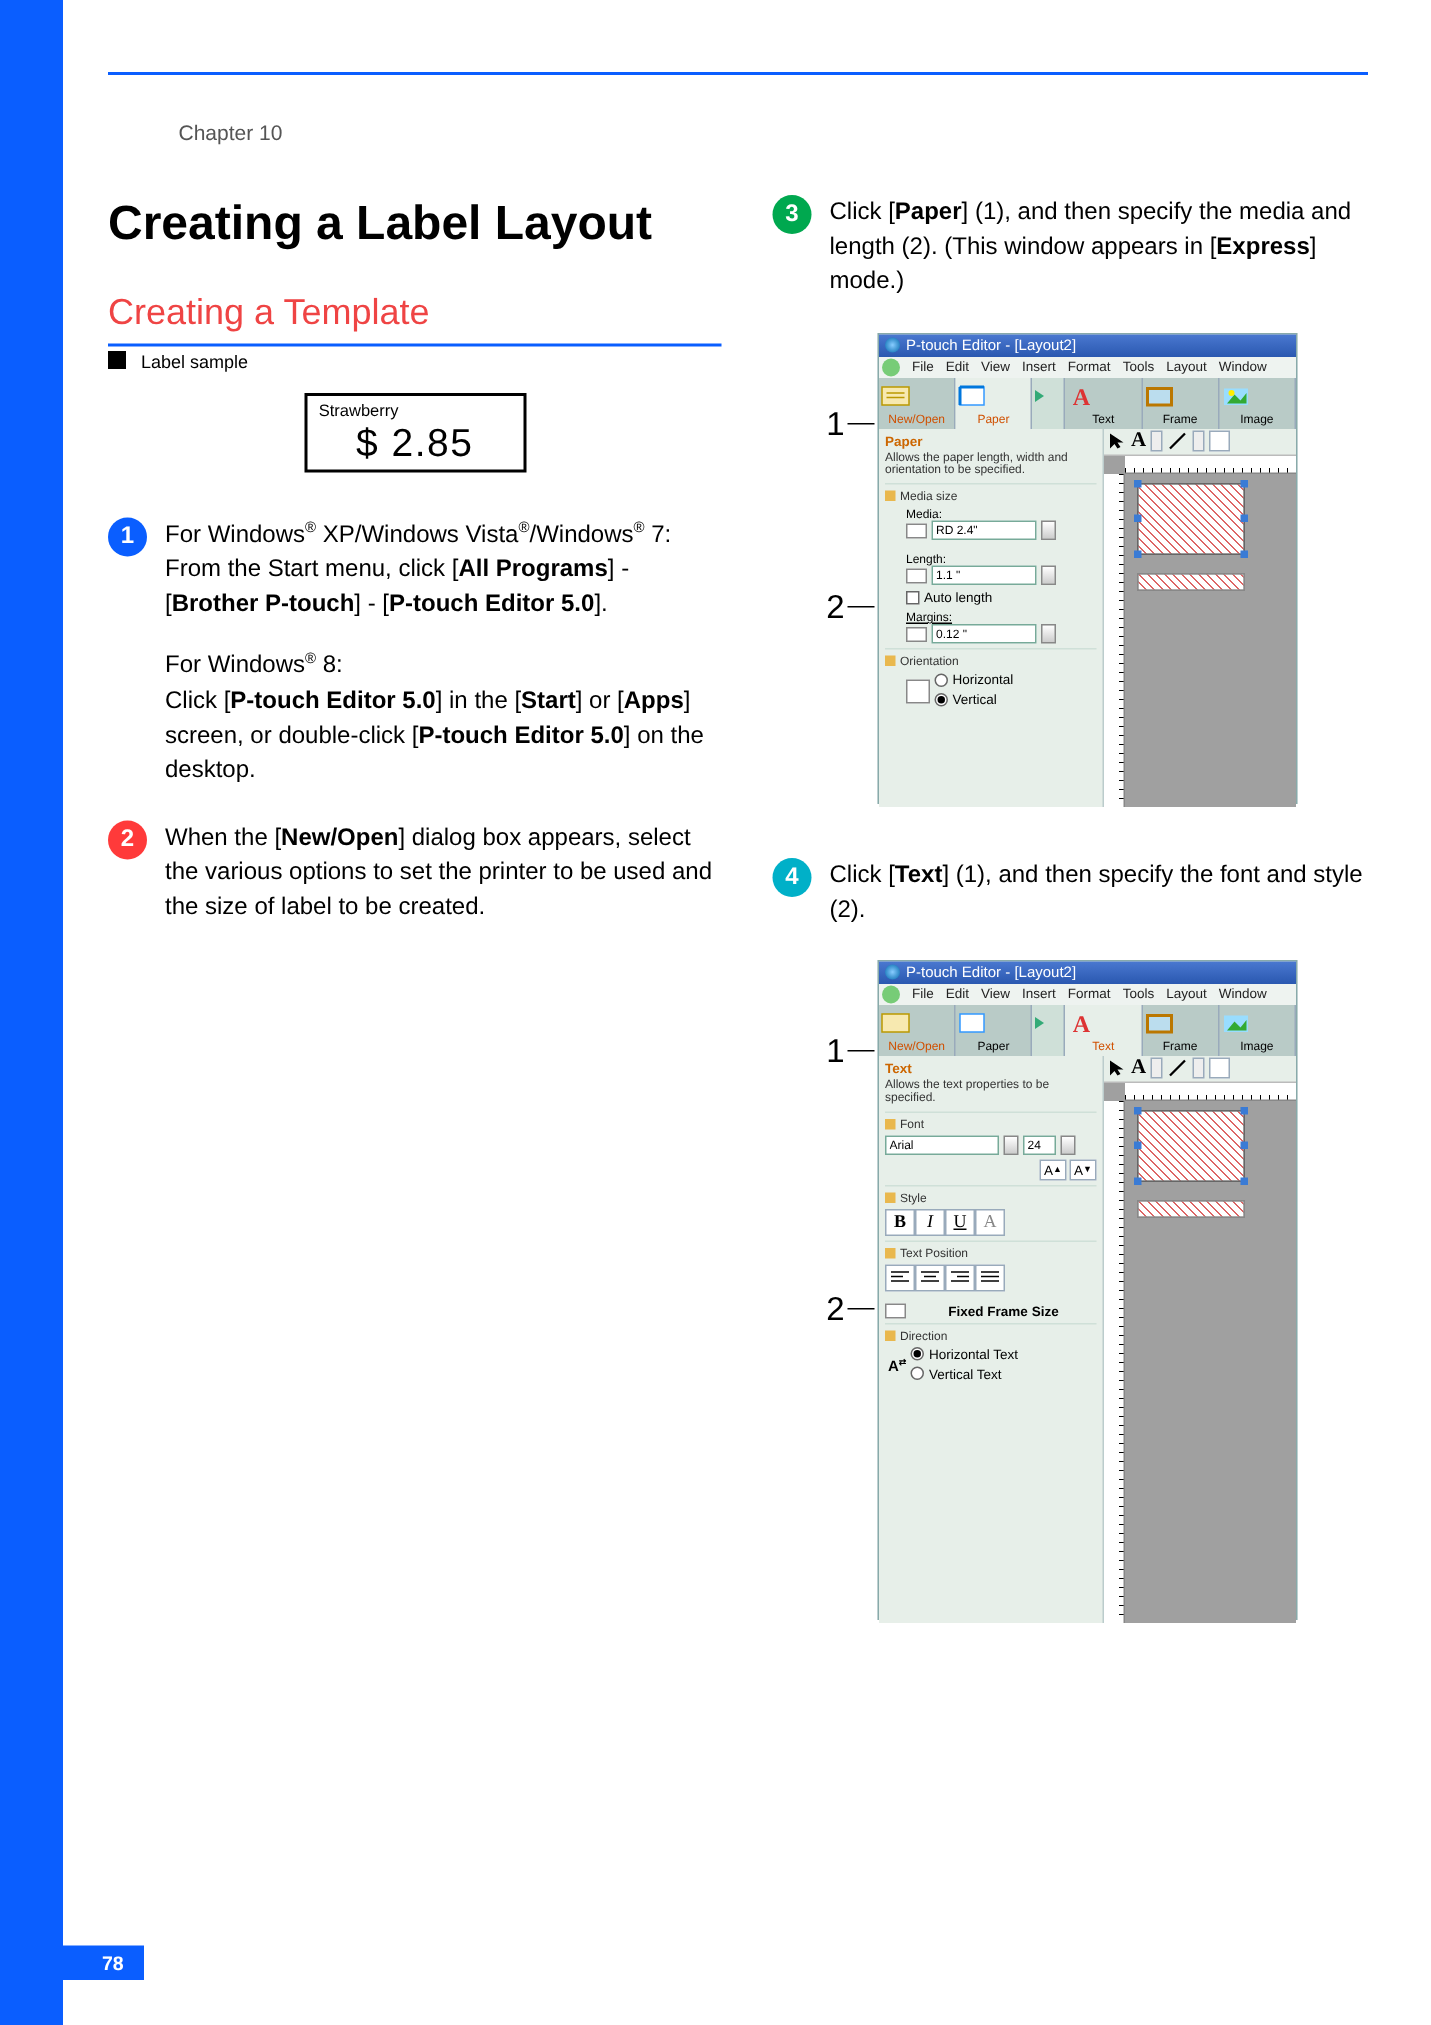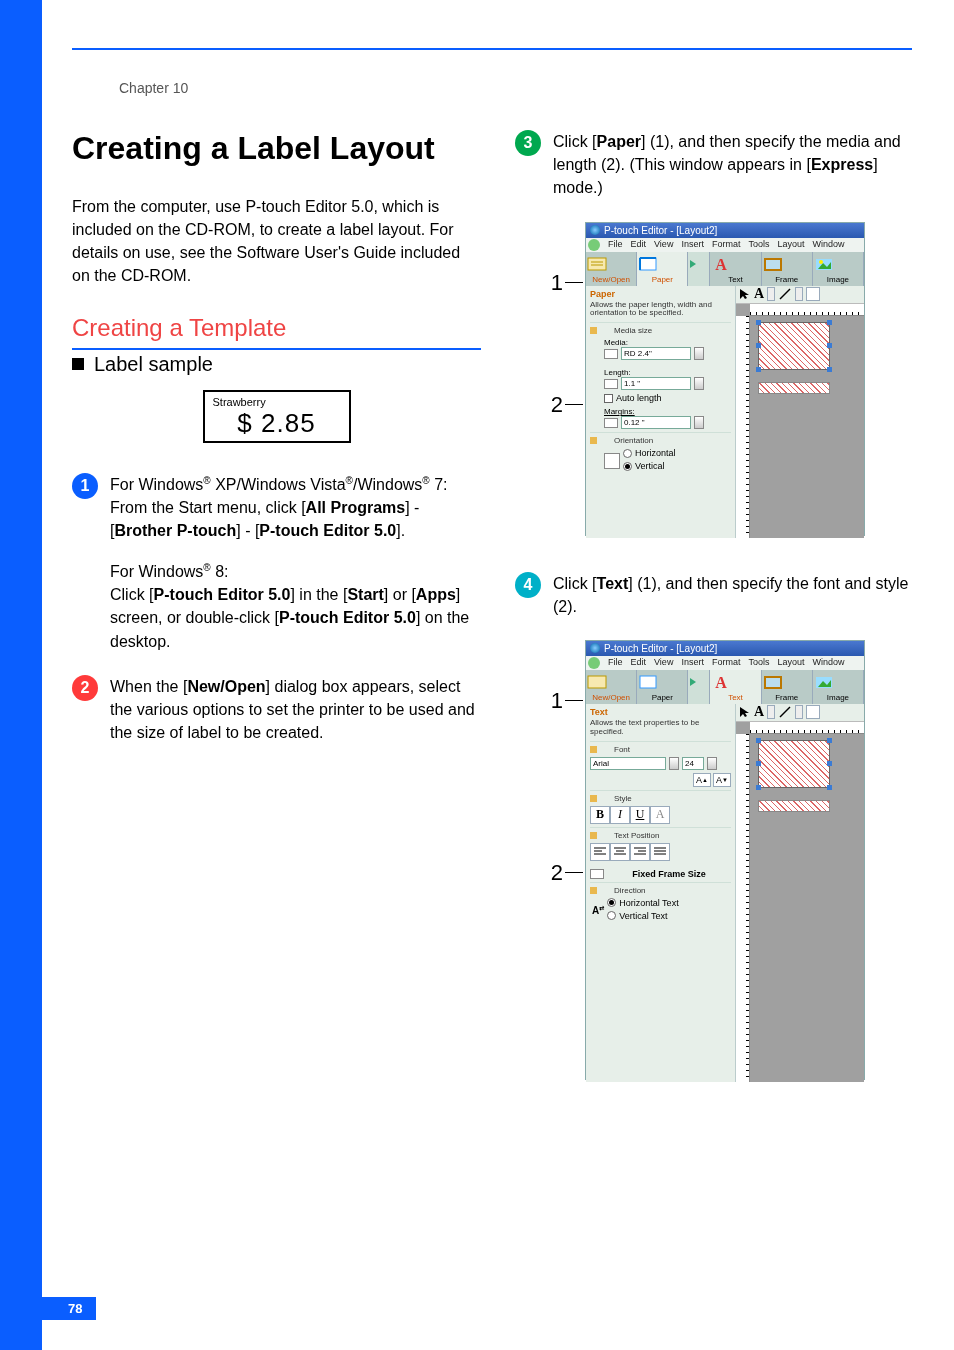--- a/index.html
+++ b/index.html
@@ -6,21 +6,21 @@
   html, body { width: 954px; height: 1350px; background: #fff; font-family: Arial, Helvetica, sans-serif; color: #000; }
   .blue-bar { position: absolute; left: 0; top: 0; width: 42px; height: 1350px; background: #0a5eff; }
   .page { position: absolute; left: 42px; top: 0; width: 912px; height: 1350px; }
   .hr-top { position: absolute; left: 30px; right: 42px; top: 48px; height: 2px; background: #0a5eff; }
   .chapter { position: absolute; left: 58px; top: 80px; font-size: 14px; color: #555; margin-left: 19px; }
   .content { position: absolute; left: 30px; top: 130px; width: 852px; display: flex; gap: 34px; }
   .col { width: 409px; }
   h1 { font-size: 32px; font-weight: bold; line-height: 1.15; margin-bottom: 28px; }
   h2 { font-size: 24px; font-weight: normal; color: #ef4444; padding-bottom: 6px; border-bottom: 2px solid #0a5eff; margin-bottom: 3px; }
   .para { font-size: 16px; line-height: 1.45; margin-bottom: 26px; }
-  .bullet-row { display: flex; align-items: center; gap: 10px; font-size: 20px; margin-bottom: 14px; }
+  .bullet-row { display: flex; align-items: flex-start; gap: 10px; font-size: 12px; margin-bottom: 14px; }
   .bullet-sq { width: 12px; height: 12px; background: #000; }
   .label-sample-wrap { display: flex; justify-content: center; margin: 6px 0 30px 0; }
   .label-sample { border: 2px solid #000; width: 148px; padding: 4px 8px 2px 8px; text-align: left; }
   .label-sample .small { font-size: 11px; }
   .label-sample .price { font-size: 26px; font-family: Liberation Sans, sans-serif; text-align: center; letter-spacing: 1px; }
   .step { display: flex; gap: 12px; margin-bottom: 22px; }
   .step-num { flex: 0 0 26px; width: 26px; height: 26px; border-radius: 50%; color: #fff; font-size: 16px; font-weight: bold; display: flex; align-items: center; justify-content: center; }
   .c1 { background: #0a5eff; } .c2 { background: #ff3a3a; } .c3 { background: #00a84f; } .c4 { background: #00b0c8; }
   .step-body { font-size: 16px; line-height: 1.45; }
   .step-body .sub { margin-top: 18px; }
@@ -38,21 +38,21 @@
   .ss .tab { flex: 1; text-align: center; padding: 2px 0; border-right: 1px solid #9ab; }
   .ss .tab .ticon { display: block; margin: 1px auto; }
   .ss .tab.active { background: #e7efe9; }
   .ss .tab .lbl { font-size: 8px; }
   .ss .tab.active .lbl { color: #d05000; }
   .ss .panel-row { display: flex; }
   .ss .side { width: 150px; background: #e7efe9; border-right: 1px solid #bcc; padding: 3px 4px 6px 4px; }
   .ss .side .hd { color: #cc6600; font-weight: bold; margin-bottom: 2px; }
   .ss .side .desc { font-size: 8px; color: #333; line-height: 1.1; margin-bottom: 4px; }
   .ss .grp { border-top: 1px solid #cfe0d8; padding-top: 3px; margin-top: 3px; }
-  .ss .grp-title { display: flex; align-items: center; gap: 17px; font-size: 8px; color: #333; margin-bottom: 3px; }
+  .ss .grp-title { display: flex; align-items: center; gap: 3px; font-size: 8px; color: #333; margin-bottom: 3px; }
   .ss .grp-title .sq { width: 7px; height: 7px; background: #e9b84e; }
   .ss .field-row { display: flex; align-items: center; gap: 3px; margin-bottom: 3px; }
   .ss .ficon { width: 14px; height: 10px; border: 1px solid #888; background: #fff; }
   .ss input.tiny { width: 70px; height: 13px; font-size: 8px; border: 1px solid #7a9; background: #fff; padding: 0 2px; }
   .ss .spin { width: 10px; height: 13px; background: linear-gradient(#fff,#ccc); border: 1px solid #888; }
   .ss .chk { width: 9px; height: 9px; border: 1px solid #666; background: #fff; }
   .ss .radio { width: 9px; height: 9px; border: 1px solid #666; border-radius: 50%; background: #fff; display: inline-flex; align-items: center; justify-content: center; }
   .ss .radio.checked::after { content: ""; width: 5px; height: 5px; background: #000; border-radius: 50%; }
   .ss .canvas { flex: 1; background: #a0a0a0; position: relative; }
   .ss .toolstrip { position: absolute; top: 0; left: 0; right: 0; height: 18px; background: #e7efe9; display: flex; align-items: center; gap: 3px; padding: 0 3px; border-bottom: 1px solid #bbb; }
@@ -82,21 +82,20 @@
 
 <div class="blue-bar"></div>
 <div class="page">
   <div class="hr-top"></div>
   <div class="chapter">Chapter 10</div>
 
   <div class="content">
 
     <div class="col">
       <h1>Creating a Label Layout</h1>
-      <p class="para">From the computer, use P-touch Editor 5.0, which is included on the CD-ROM, to create a label layout. For details on use, see the Software User's Guide included on the CD-ROM.</p>
       <h2>Creating a Template</h2>
 
       <div class="bullet-row">
         <div class="bullet-sq"></div>
         <span>Label sample</span>
       </div>
       <div class="label-sample-wrap">
         <div class="label-sample">
           <div class="small">Strawberry</div>
           <div class="price">$  2.85</div>

